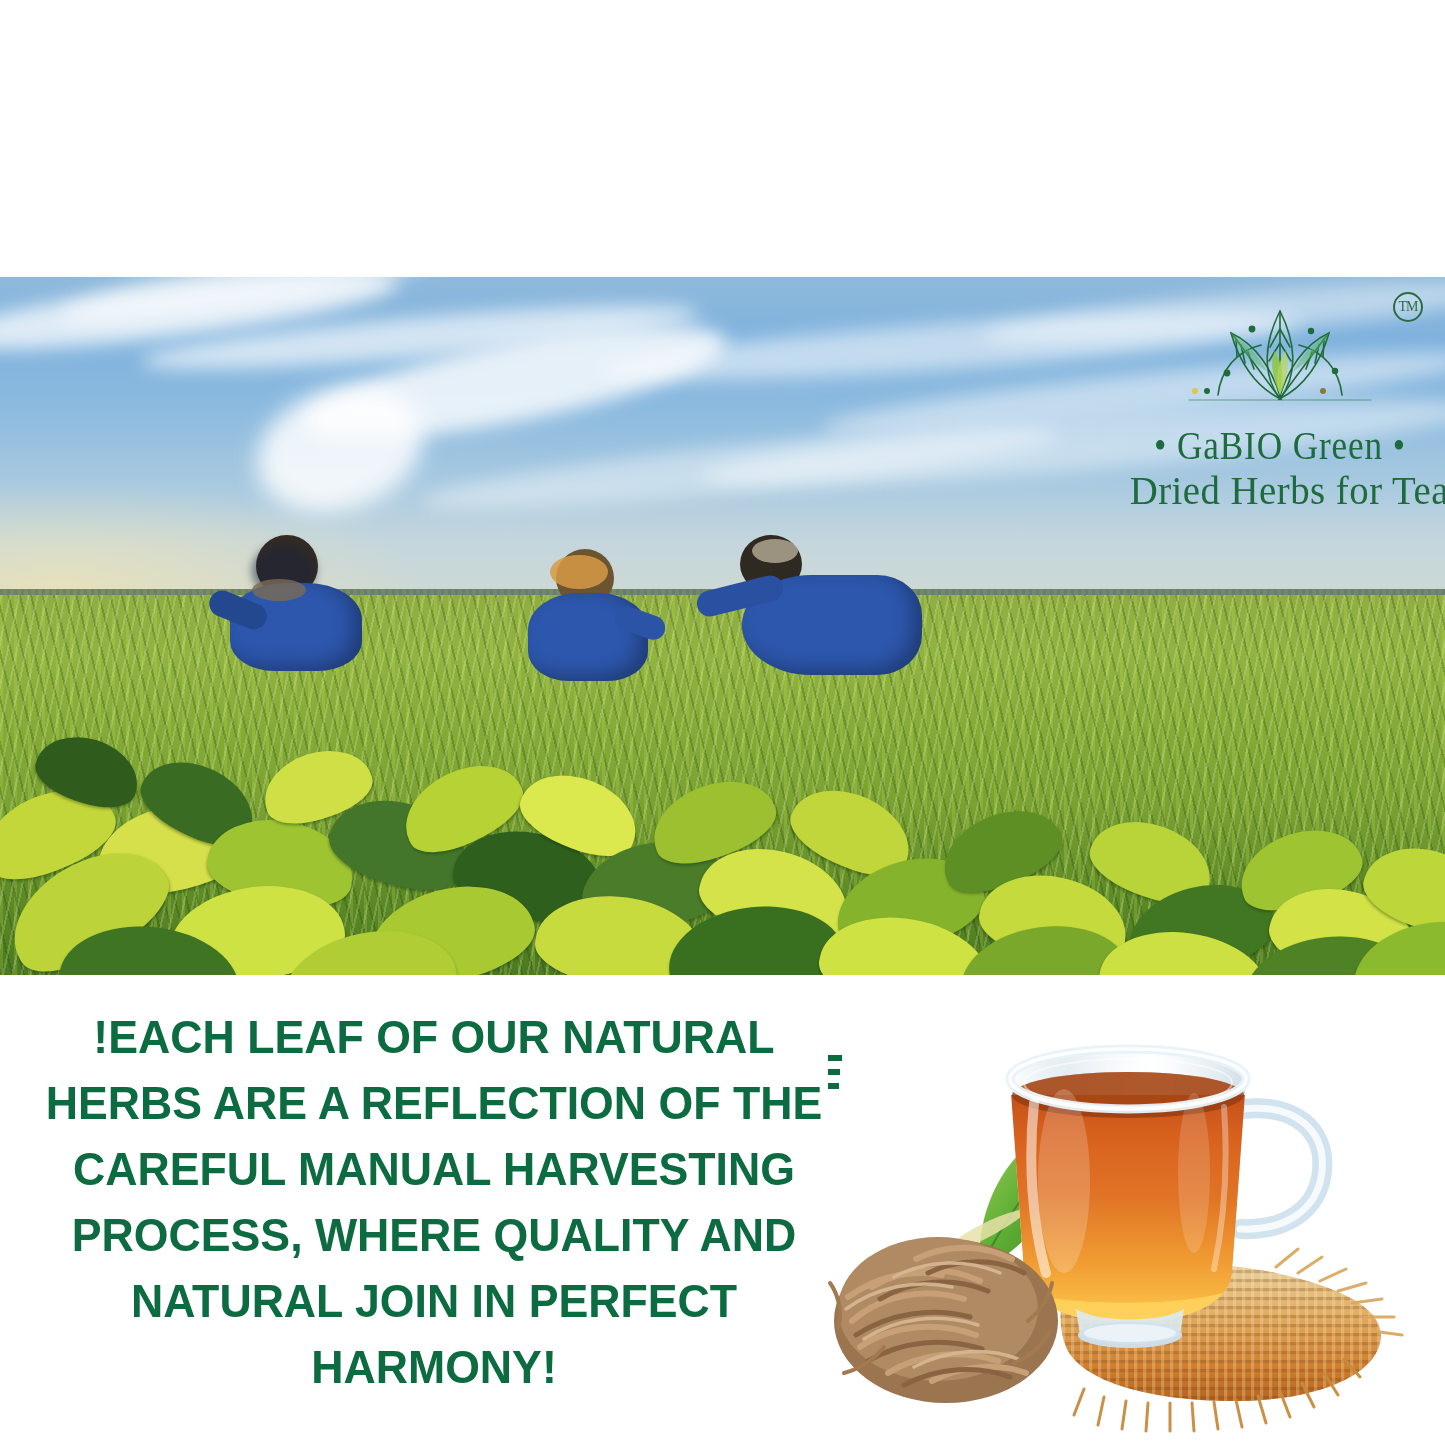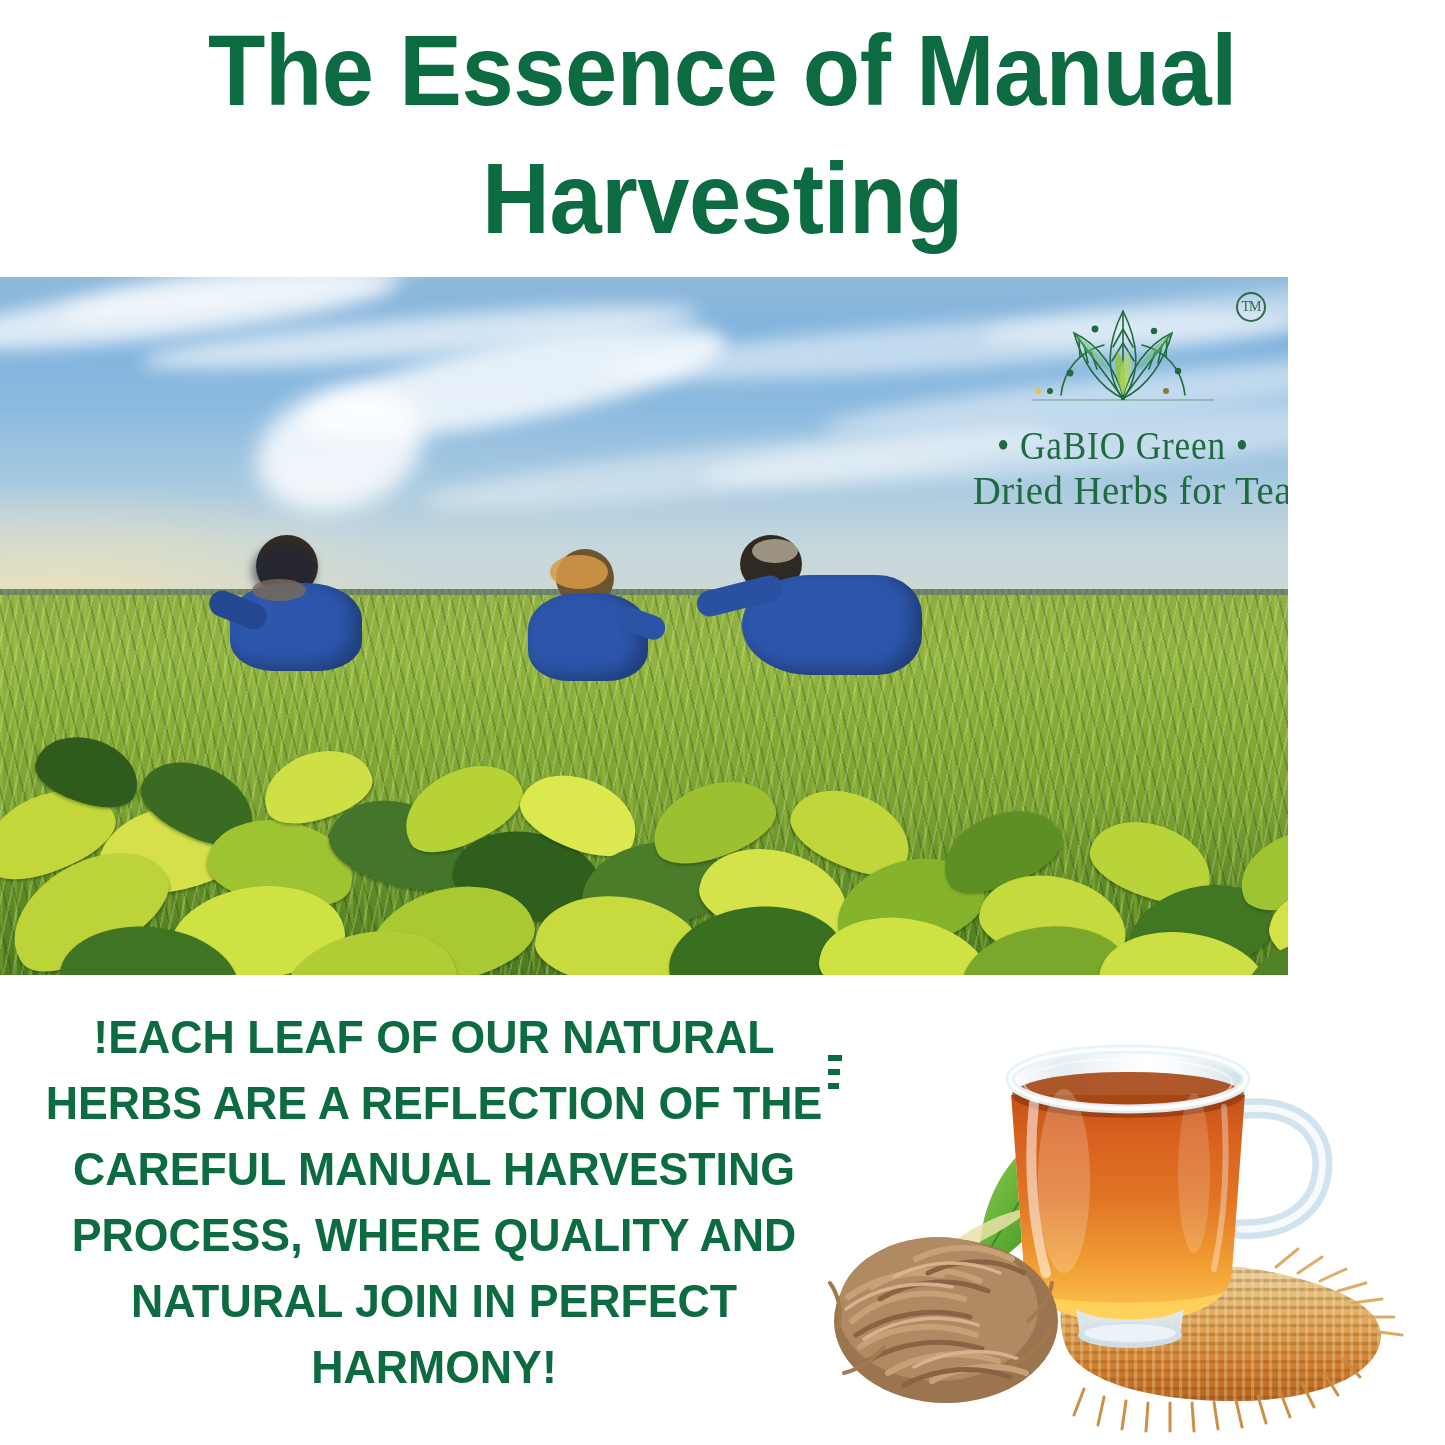--- a/index.html
+++ b/index.html
@@ -34,21 +34,21 @@
     text-align:center;
     transform:scaleX(0.93);
     transform-origin:center top;
     white-space:normal;
   }
 
   
   .photo {
     position:absolute;
     left:0; top:277px;
-    width:1288px; height:698px;
+    width:1445px; height:698px;
     overflow:hidden;
     background:#7dd3fc;
   }
   
   .sky {
     position:absolute; left:0; top:0; width:100%; height:330px;
     background:
       linear-gradient(to bottom,
         #8fb9db 0%,
         #7fb2dd 18%,
@@ -178,23 +178,20 @@
   }
 
   .product { position:absolute; left:828px; top:16px; width:617px; height:445px; }
   .product svg { display:block; width:617px; height:445px; }
 </style>
 </head>
 <body>
 
 <div id="poster">
 
-  <div class="title-block">
-    <div class="title-text">The Essence of Manual Harvesting</div>
-  </div>
 
   <div class="photo">
 
     <div class="sky"></div>
     <div class="sky-warm"></div>
 
     <div class="cloud c9"></div>
     <div class="cloud c1"></div>
     <div class="cloud c2"></div>
     <div class="cloud c3"></div>

